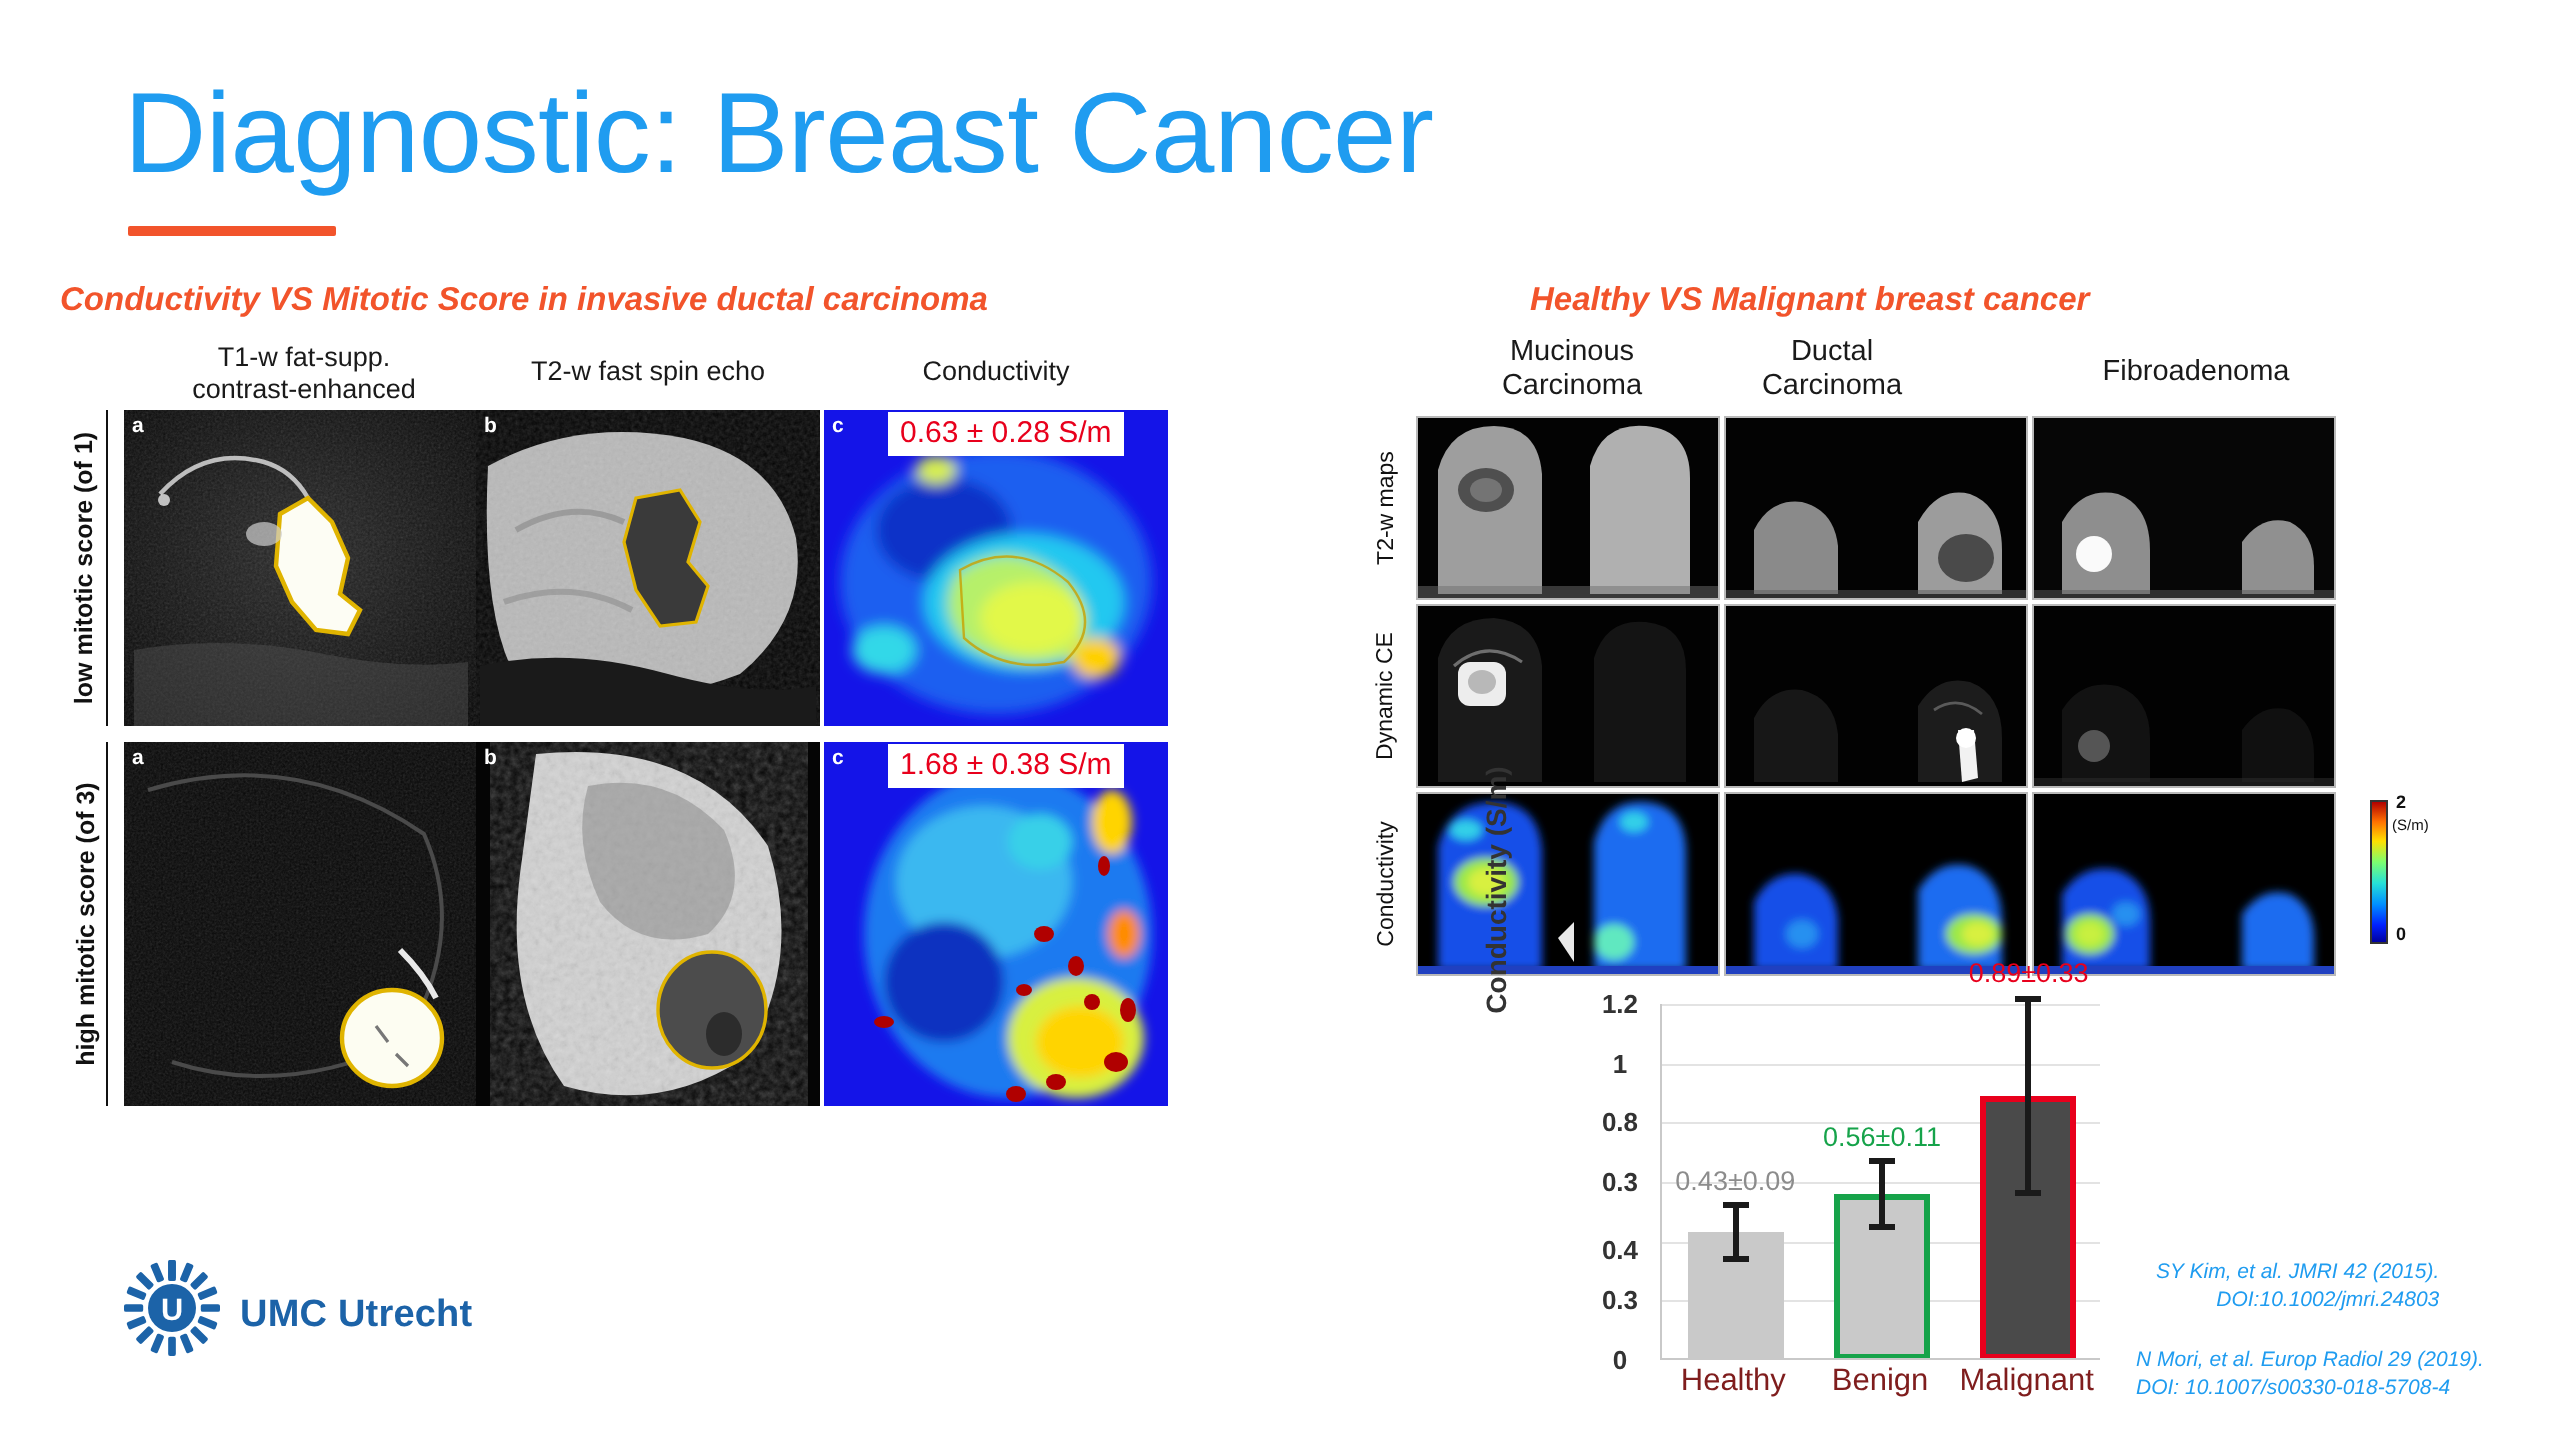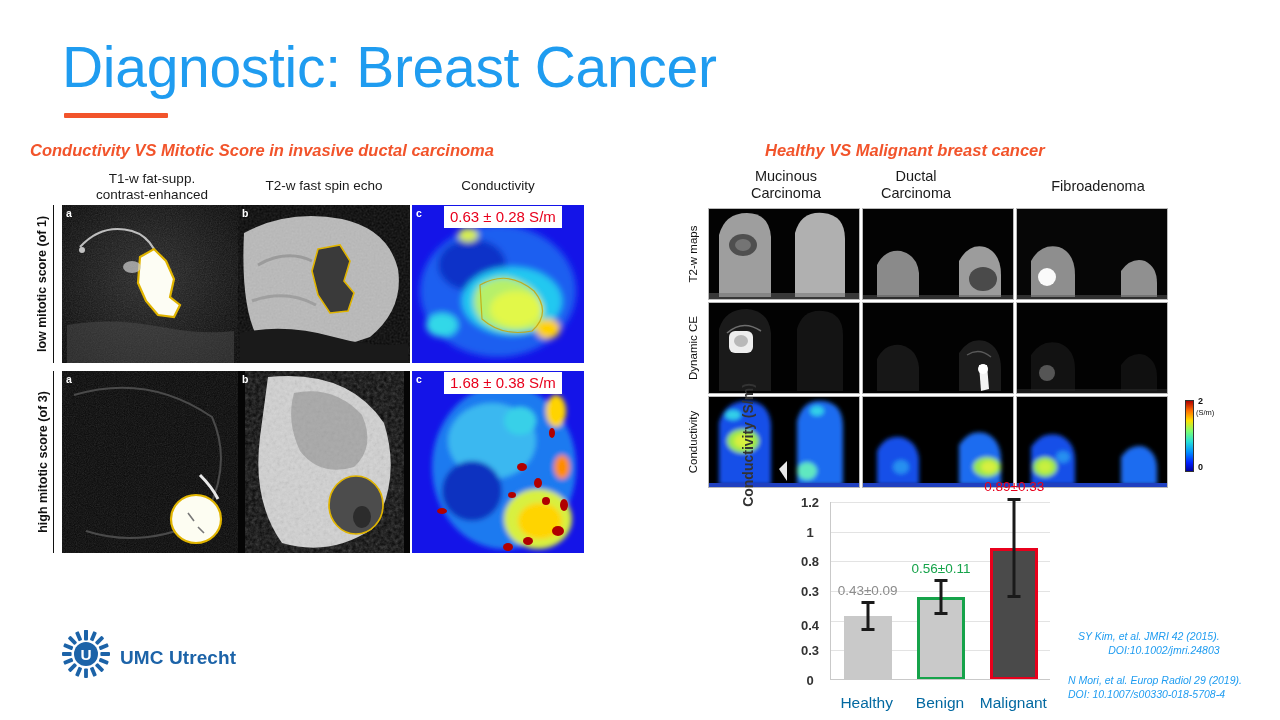--- a/index.html
+++ b/index.html
@@ -132,21 +132,21 @@
     position: absolute; left: 78px; top: 8px; width: 220px; height: 178px;
     border-left: 1.5px solid #c9c9c9;
   }
   .gridline { position: absolute; left: 0; width: 100%; height: 1px; background: #e3e3e3; }
   #axis-base { position: absolute; left: 0; bottom: 0; width: 100%; height: 1.5px; background: #c9c9c9; }
   .bar { position: absolute; bottom: 0; }
   .errbar { position: absolute; width: 3px; background: #1a1a1a; transform: translateX(-50%); }
   .errcap { position: absolute; width: 13px; height: 3px; background: #1a1a1a; transform: translateX(-50%); }
   .vlabel { position: absolute; font-size: 13.5px; white-space: nowrap; transform: translateX(-50%); }
   .xtick {
-    position: absolute; top: 200px; font-size: 15.5px; color: #0369a1;
+    position: absolute; top: 188px; font-size: 15.5px; color: #7f1d1d;
     white-space: nowrap; transform: translateX(-50%);
   }
   #cite-r1 { left: 1078px; top: 629px; }
   #cite-r2 { left: 1068px; top: 673px; }
   .cite-line { display: block; }
   #cite-r1 { text-align: right; }
 
   
   #logo { position: absolute; left: 62px; top: 630px; width: 230px; height: 58px; }
   #logo-text {

